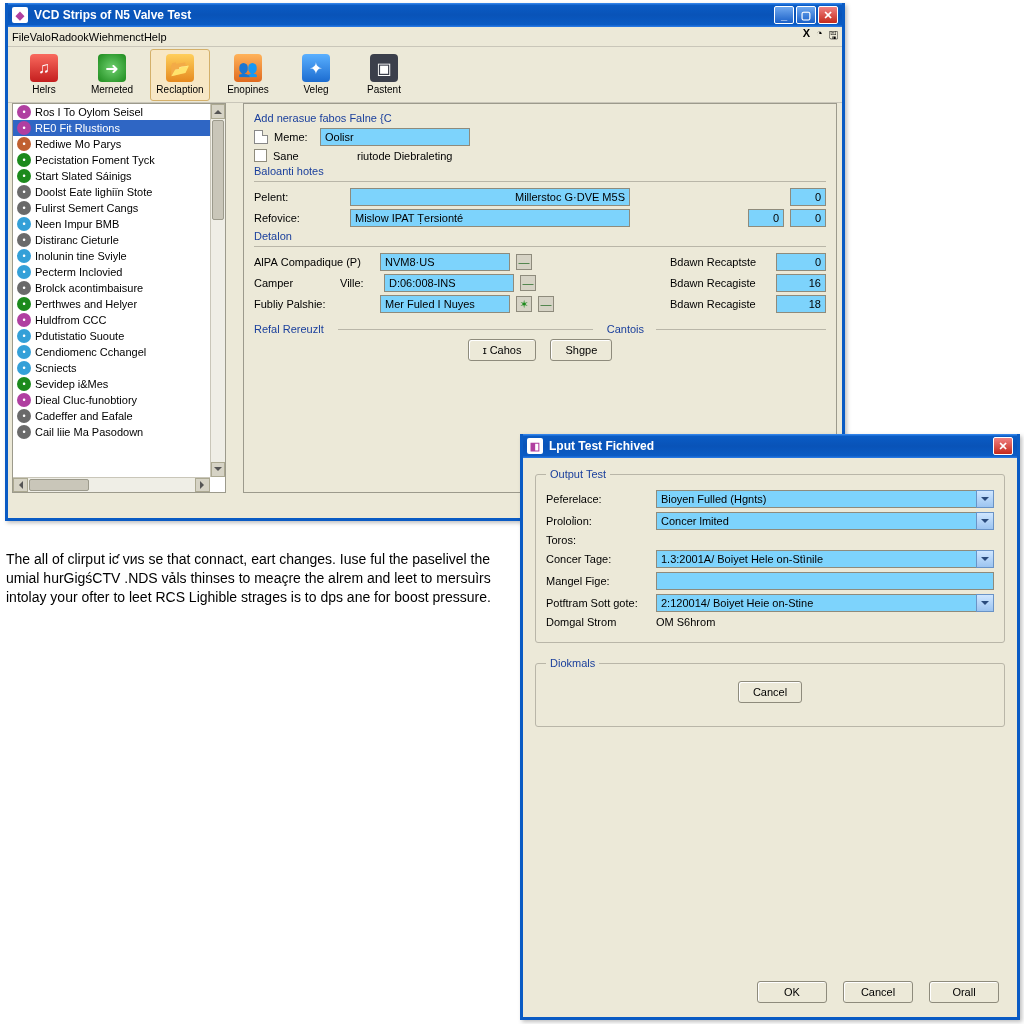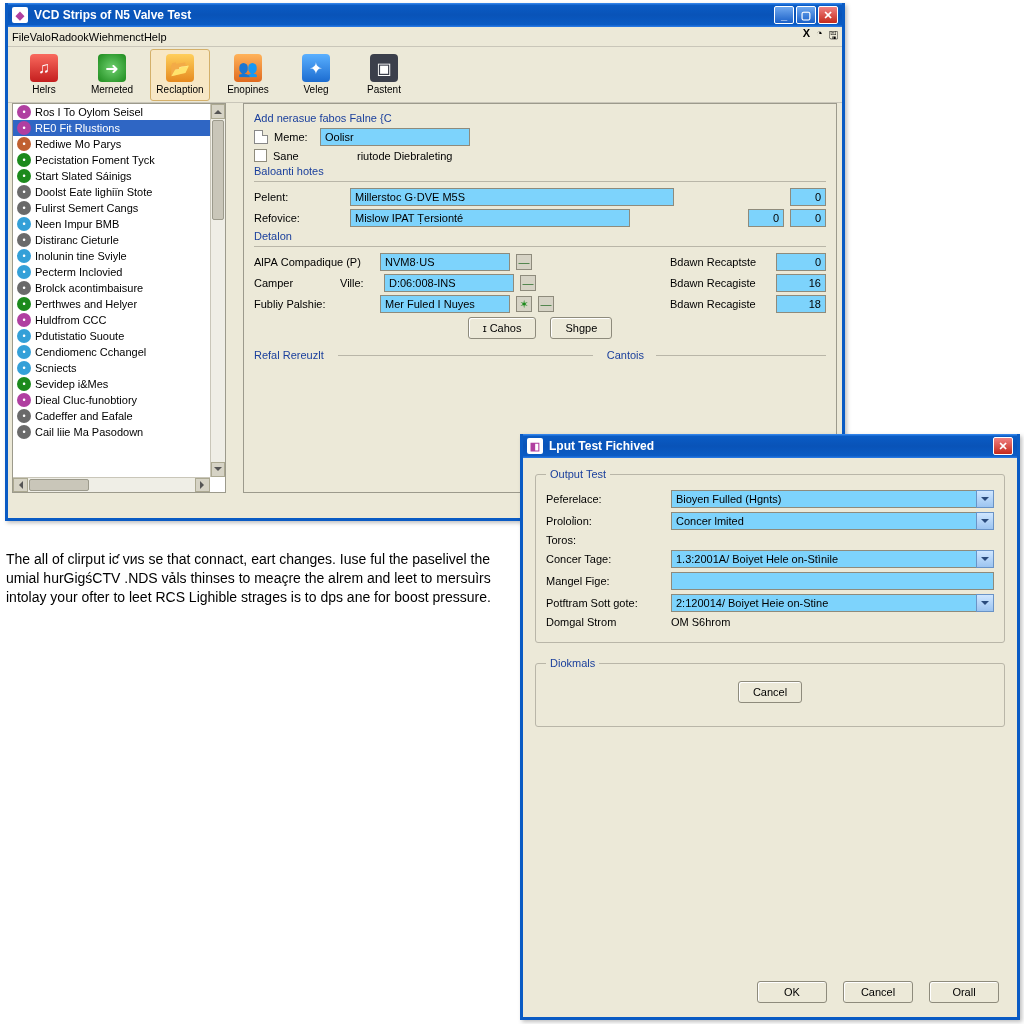--- a/index.html
+++ b/index.html
@@ -127,21 +127,21 @@
   #dialog { left: 520px; top: 434px; width: 500px; height: 586px; }
   #main   { left: 5px;   top: 3px;   width: 840px; height: 518px; }
 
   .dlg-client { padding: 10px 12px; }
   fieldset.group {
     border: 1px solid #b9b6a8; border-radius: 3px; padding: 6px 10px 10px;
     margin: 0 0 14px;
   }
   fieldset.group legend { color: #1a3f9c; padding: 0 4px; }
   .dlg-row { display:flex; align-items:center; margin: 4px 0; }
-  .dlg-lbl { width: 125px; }
+  .dlg-lbl { width: 110px; }
   .dlg-combo { flex:1; position:relative; }
   .dlg-combo input { width: 100%; }
   .combo-arrow {
     position:absolute; right:0; top:0; width:18px; height:18px;
     background: linear-gradient(#cfe6ff,#9cc4f0);
     border:1px solid #6a93c6; display:flex; align-items:center; justify-content:center;
   }
   .combo-arrow::after { content:""; border:4px solid transparent; border-top-color:#2a4b7c; margin-top:3px; }
   .dlg-combo.sel input { background:#2f66c4; color:#fff; }
   .dlg-buttons { position:absolute; bottom:14px; right:18px; display:flex; gap:16px; }
@@ -257,21 +257,21 @@
       <div class="row">
         <span class="chk"></span>
         <span class="lbl-sm">Sane</span>
         <span style="margin-left:38px">riutode Diebraleting</span>
       </div>
 
       <div class="section-title">Baloanti hotes</div>
       <div class="section-line"></div>
       <div class="row">
         <span class="lbl">Pelent:</span>
-        <input type="text" style="width: 324px;" value="Millerstoc G·DVE M5S">
+        <input type="text" style="width: 280px; text-align: right;" value="Millerstoc G·DVE M5S">
         <span style="flex:1"></span>
         <input type="text" style="width: 36px; text-align: right;" value="0">
       </div>
       <div class="row">
         <span class="lbl">Refovice:</span>
         <input type="text" style="width: 280px;" value="Mislow IPAT Ṭersionté">
         <span style="flex:1"></span>
         <input type="text" style="width: 36px; text-align: right;" value="0">
         <input type="text" style="width: 36px; text-align: right;" value="0">
       </div>
@@ -298,29 +298,29 @@
       <div class="row">
         <span style="width:120px">Fubliy Palshie:</span>
         <input type="text" style="width: 130px;" value="Mer Fuled I Nuyes">
         <span class="combo-btn" style="color:#1c8a1c">✶</span>
         <span class="combo-btn">―</span>
         <span style="flex:1"></span>
         <span style="width:100px">Bdawn Recagistе</span>
         <input type="text" style="width: 50px; text-align: right;" value="18">
       </div>
 
-      <div class="row" style="justify-content:center;gap:14px;margin-top:4px">
-        <button class="btn">ɪ Cahos</button>
-        <button class="btn">Shgpe</button>
-      </div>
       <div class="row" style="margin-top:10px">
         <span class="section-title" style="margin:0">Refal Rereuzlt</span>
         <span style="flex:1;border-top:1px solid #b9b6a8;margin:0 8px"></span>
         <span class="section-title" style="margin:0">Cantois</span>
         <span style="width:170px;border-top:1px solid #b9b6a8;margin-left:6px"></span>
+      </div>
+      <div class="row" style="justify-content:center;gap:14px;margin-top:4px">
+        <button class="btn">ɪ Cahos</button>
+        <button class="btn">Shgpe</button>
       </div>
     </div>
 
   </div>
 </div>
 
 <div class="body-text">
   <p>The all of clirput iƈ vᴎs se that connact, eart changes. Iuse ful the paselivel the umial hurGigśCTV .NDS vảls thinses to meaçre the alrem and leet to mersuìrs intolay your ofter to leet RCS Lighible strages is to dps ane for boost pressure.</p>
 </div>
 

